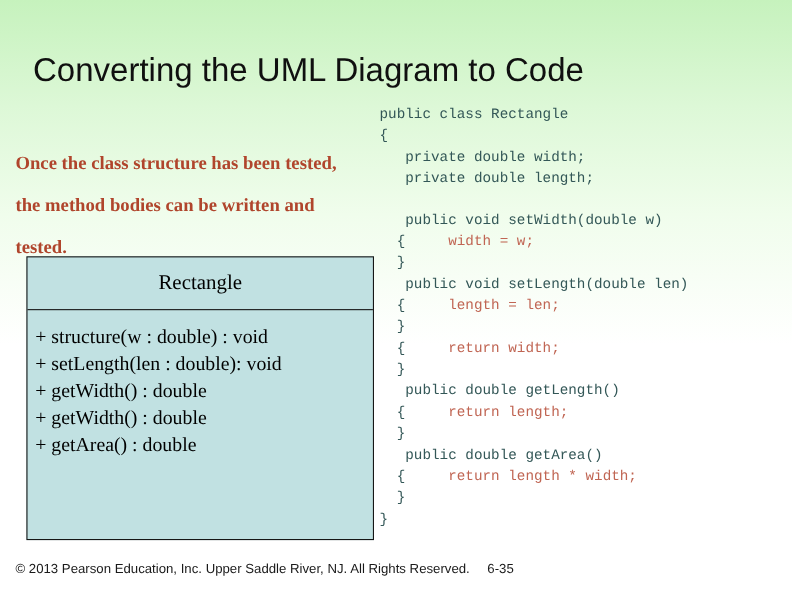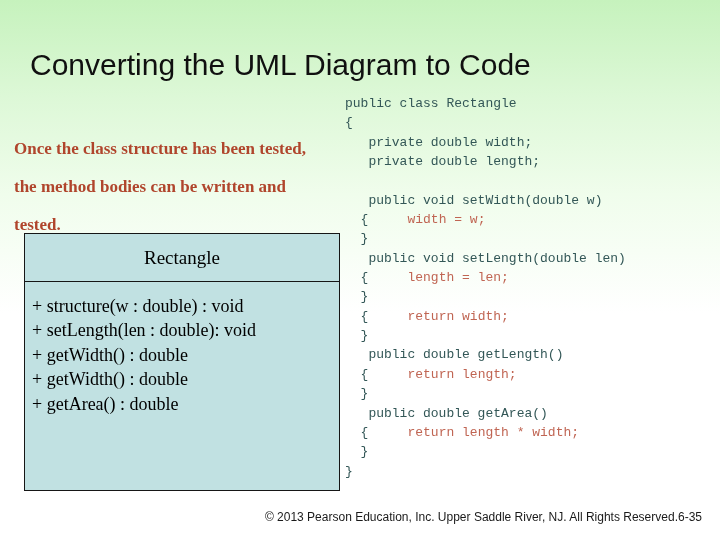--- a/index.html
+++ b/index.html
@@ -57,21 +57,21 @@
     font-family: "Liberation Mono", "DejaVu Sans Mono", monospace;
     font-size: 13px;
   }
   .code-line { white-space: pre; height: 19.35px; }
   .code-line .base   { color: var(--code-base, #335757); }
   .code-line .accent { color: var(--code-accent, #c06553); }
 
   .footer {
     position: absolute; left: 14px; right: 18px; top: 510px;
     font-size: 12px; color: var(--footer-text, #1a1a1a);
-    display: flex; justify-content: flex-end;
+    display: flex; justify-content: flex-start; gap: 16px;
   }
 </style>
 </head>
 <body>
 
 <div class="slide">
 
   <h1 class="title">Converting the UML Diagram to Code</h1>
 
   <div class="intro">

